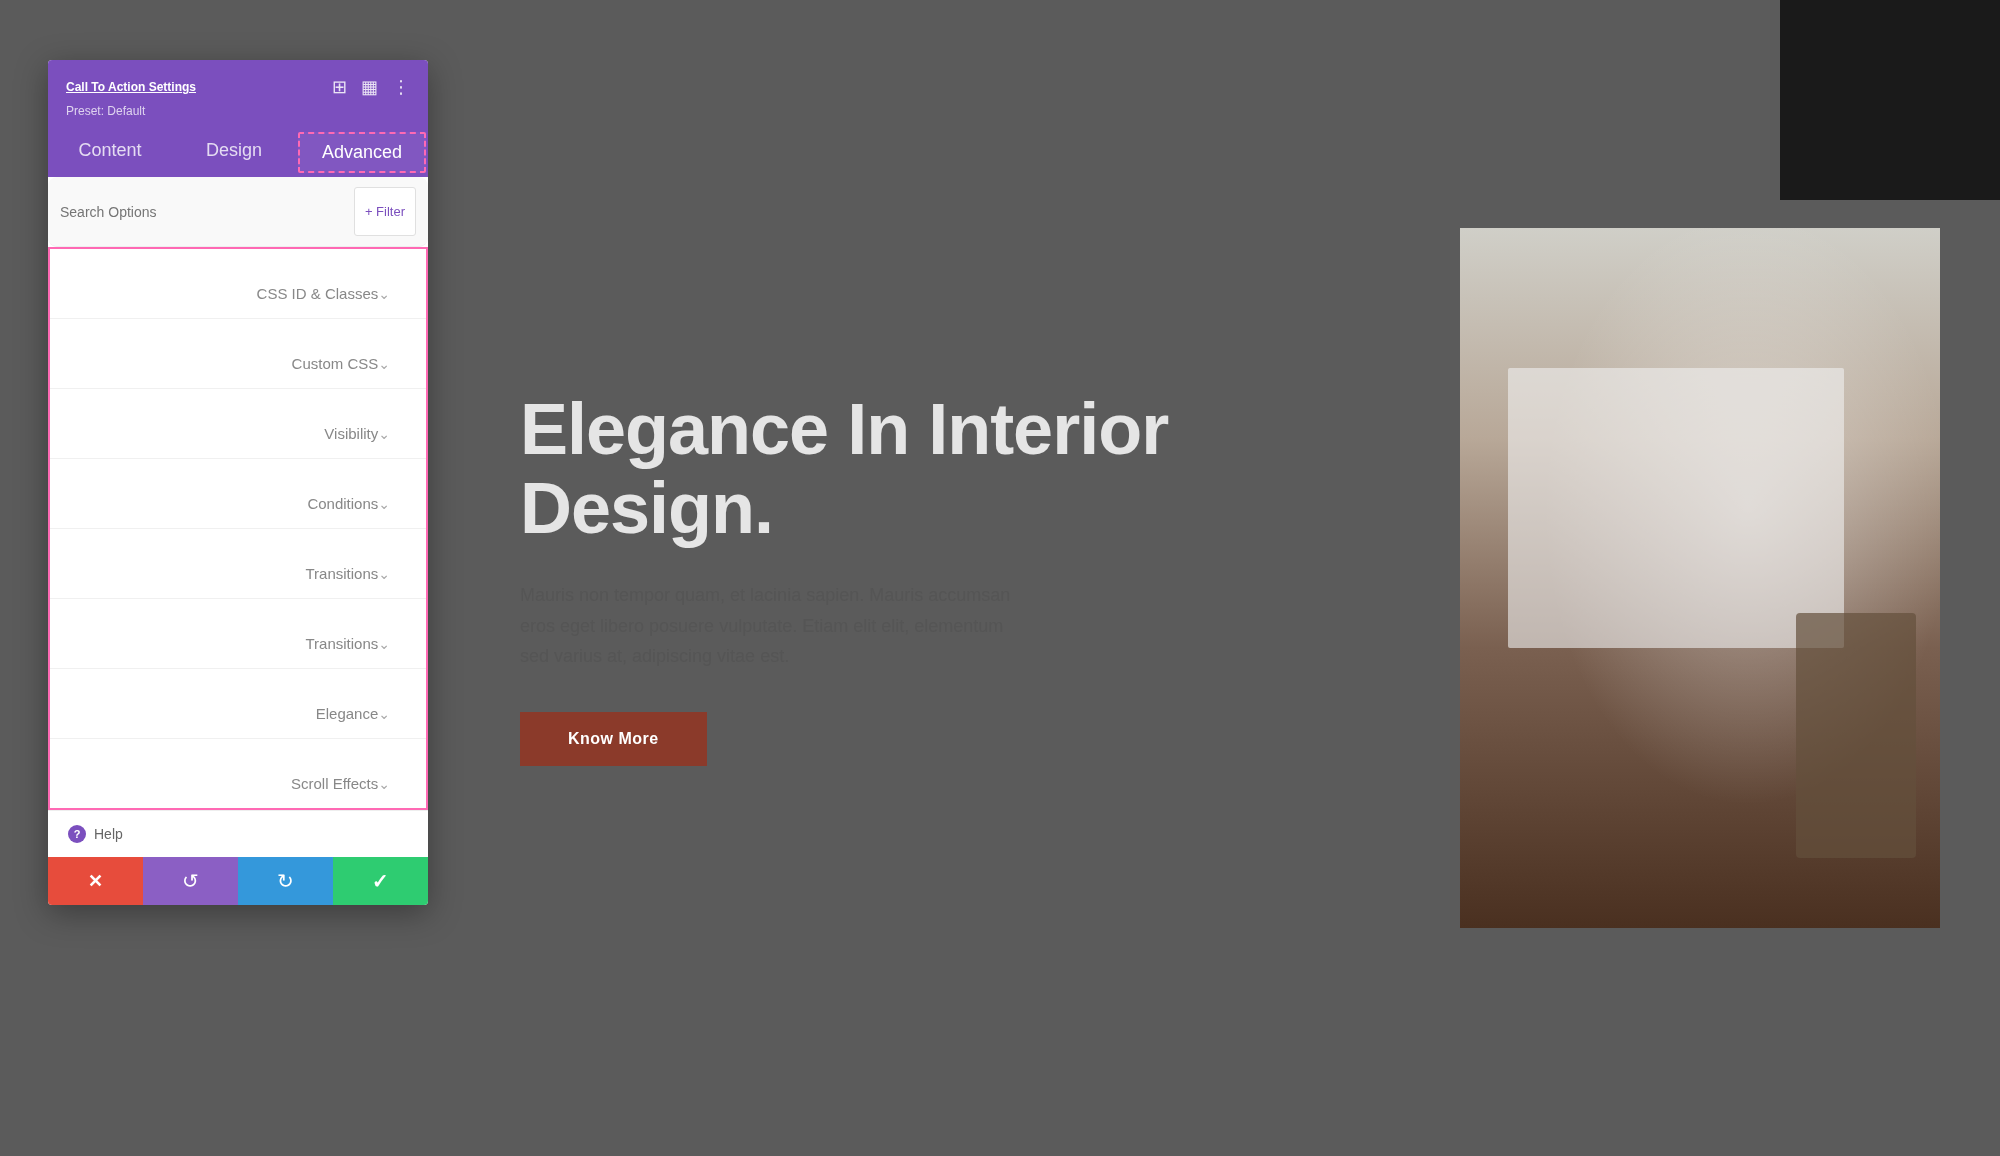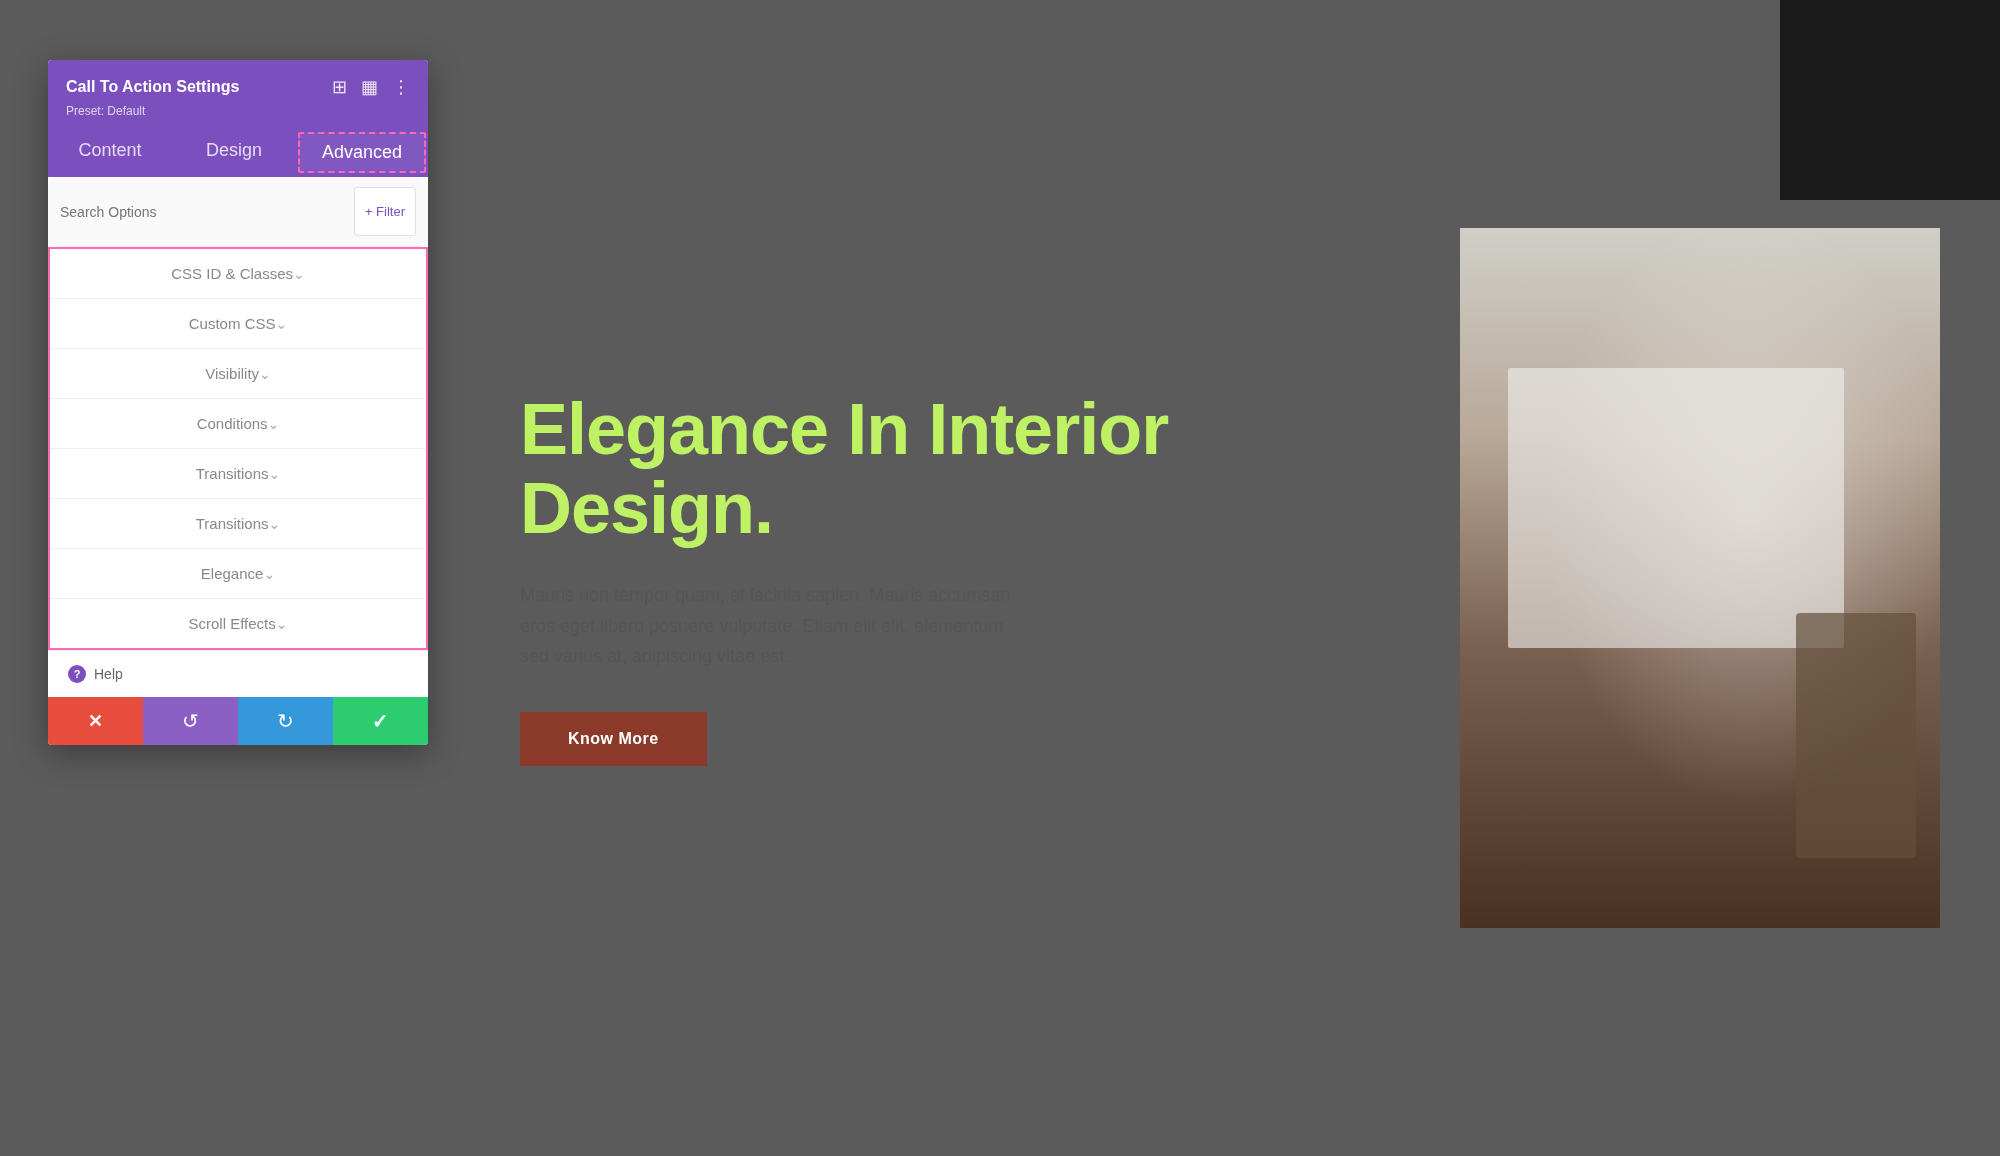--- a/index.html
+++ b/index.html
@@ -40,21 +40,21 @@
     
     .center-content {
       flex: 1;
       padding: 60px 80px;
       color: #333;
     }
 
     .hero-title {
       font-size: 72px;
       font-weight: 900;
-      color: #bef264;
+      color: #e5e5e5;
       line-height: 1.1;
       margin-bottom: 32px;
       letter-spacing: -1px;
     }
 
     .hero-desc {
       font-size: 18px;
       color: #555;
       line-height: 1.7;
       max-width: 500px;
@@ -147,22 +147,23 @@
 
     .panel-header-top {
       display: flex;
       align-items: center;
       justify-content: space-between;
       margin-bottom: 6px;
     }
 
     .panel-title {
       color: #fff;
-      font-size: 16px;
+      font-size: 12px;
       font-weight: 600;
+      text-decoration: underline;
     }
 
     .panel-header-icons {
       display: flex;
       gap: 14px;
       align-items: center;
     }
 
     .panel-icon {
       color: rgba(255,255,255,0.85);
@@ -239,23 +240,24 @@
     .accordion-list {
       border: 2px solid #ff69b4;
       margin: 0;
     }
 
     .accordion-item {
       border-bottom: 1px solid #f0f0f0;
       padding: 16px 36px;
       display: flex;
       align-items: center;
-      justify-content: center;
+      justify-content: flex-end;
       cursor: pointer;
       background: #fff;
+      margin-top: 20px;
     }
 
     .accordion-item:last-child {
       border-bottom: none;
     }
 
     .accordion-label {
       color: #888;
       font-size: 15px;
       font-weight: 400;

